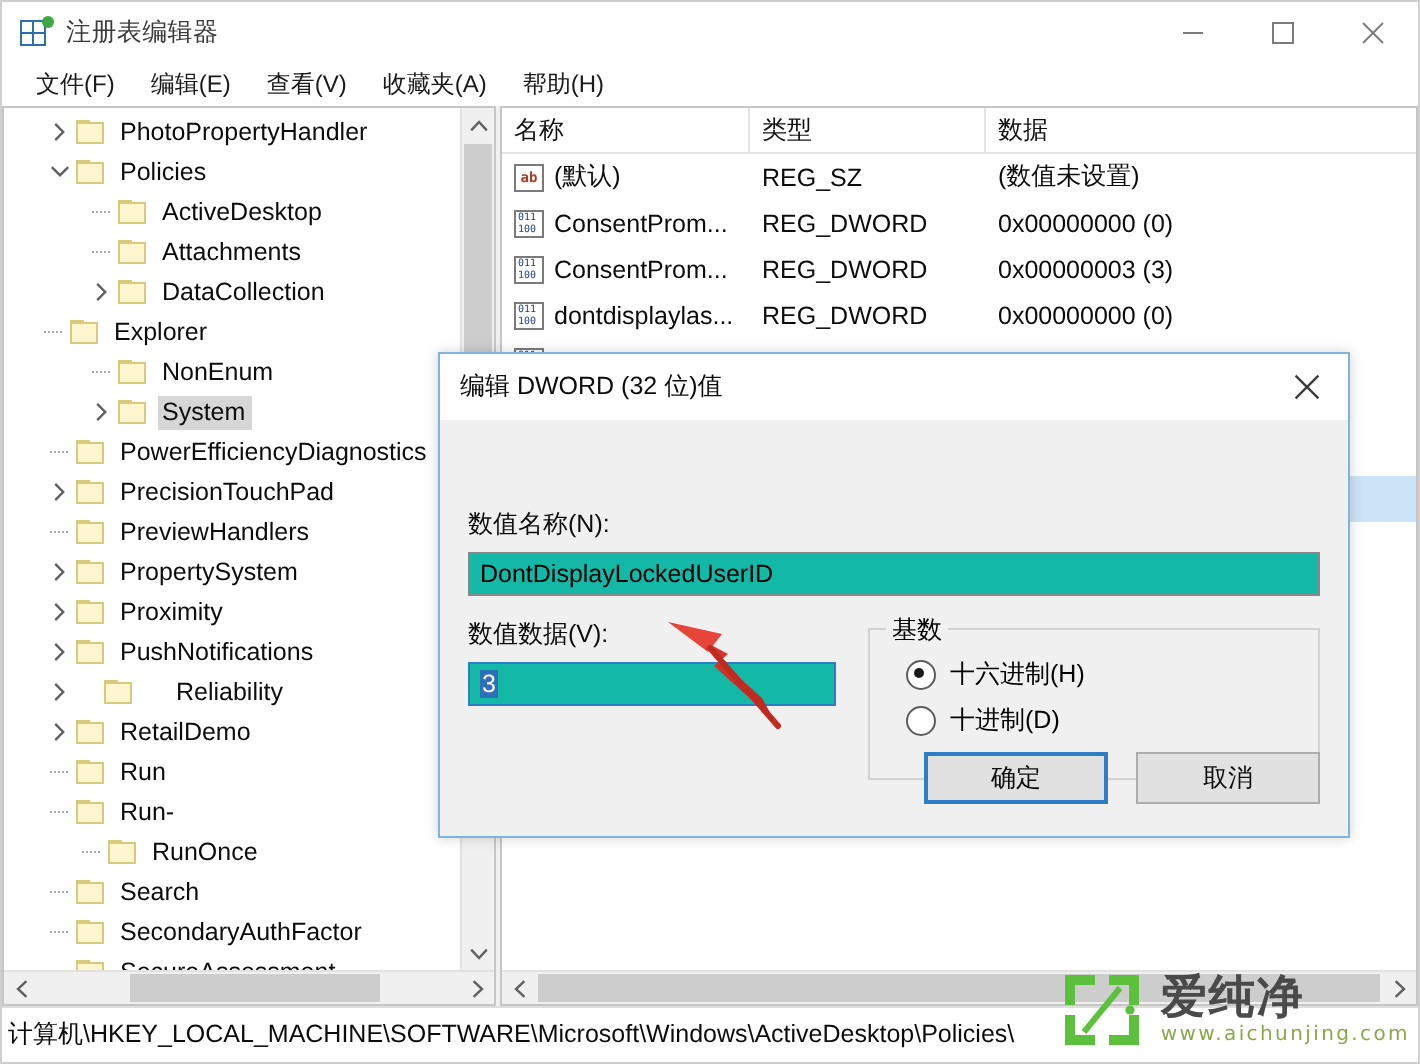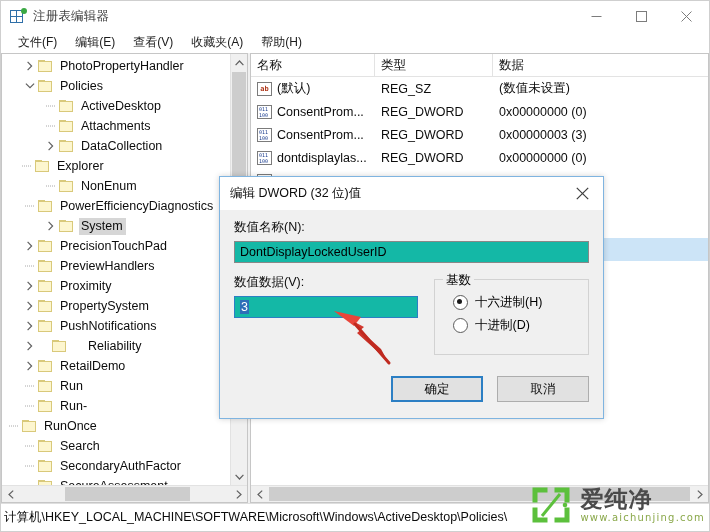--- a/index.html
+++ b/index.html
@@ -290,21 +290,21 @@
     position: absolute;
     border: 2px solid #cf2a24;
     box-sizing: border-box;
     pointer-events: none;
   }
 
   
   .dialog {
     position: absolute;
     left: 218px; top: 175px;
-    width: 385px; height: 243px;
+    width: 456px; height: 243px;
     background: #f0f0f0;
     border: 1px solid #7fb4e0;
     box-shadow: 0 0 6px rgba(0,0,0,.18);
     box-sizing: border-box;
     z-index: 30;
   }
   .dlg-title {
     height: 33px;
     background: #ffffff;
     display: flex;
@@ -317,20 +317,21 @@
     color: #0c0c0c;
   }
   .dlg-close {
     position: absolute; right: 0; top: 0;
     width: 42px; height: 32px;
     display: flex; align-items: center; justify-content: center;
     color: #3d3d3d;
   }
   .dlg-body {
     padding: 9px 14px 0 14px;
+    margin-top: 35px;
   }
   .fld-label {
     font-size: 12.5px;
     color: #0c0c0c;
     margin-bottom: 5px;
   }
   .txtbox {
     height: 22px;
     background: #14b8a6;
     border: 1px solid #888888;
@@ -598,46 +599,46 @@
               <svg width="10" height="2" viewBox="0 0 10 2">
                 <line x1="0" y1="1" x2="9" y2="1" stroke="#a8a8a8" stroke-width="1" stroke-dasharray="1,1"></line>
               </svg>
             </div>
             <div class="folder">
               <div class="tab"></div>
               <div class="body"></div>
             </div>
             <div class="label">NonEnum</div>
           </div>
-          <div class="tree-row" style="padding-left: 20px;">
-            <div class="chev">
-              <svg width="10" height="2" viewBox="0 0 10 2">
-                <line x1="0" y1="1" x2="9" y2="1" stroke="#a8a8a8" stroke-width="1" stroke-dasharray="1,1"></line>
-              </svg>
-            </div>
-            <div class="folder">
-              <div class="tab"></div>
-              <div class="body"></div>
-            </div>
-            <div class="label">PowerEfficiencyDiagnostics</div>
-          </div>
           <div class="tree-row selected" style="padding-left: 41px;">
             <div class="chev">
               <svg width="8" height="10" viewBox="0 0 8 10">
                 <path d="M1.6 0.9 L5.6 5 L1.6 9.1" fill="none" stroke="currentColor" stroke-width="1.2"></path>
               </svg>
             </div>
             <div class="folder">
               <div class="tab"></div>
               <div class="body"></div>
             </div>
             <div class="label">System</div>
           </div>
           <div class="tree-row" style="padding-left: 20px;">
             <div class="chev">
+              <svg width="10" height="2" viewBox="0 0 10 2">
+                <line x1="0" y1="1" x2="9" y2="1" stroke="#a8a8a8" stroke-width="1" stroke-dasharray="1,1"></line>
+              </svg>
+            </div>
+            <div class="folder">
+              <div class="tab"></div>
+              <div class="body"></div>
+            </div>
+            <div class="label">PowerEfficiencyDiagnostics</div>
+          </div>
+          <div class="tree-row" style="padding-left: 20px;">
+            <div class="chev">
               <svg width="8" height="10" viewBox="0 0 8 10">
                 <path d="M1.6 0.9 L5.6 5 L1.6 9.1" fill="none" stroke="currentColor" stroke-width="1.2"></path>
               </svg>
             </div>
             <div class="folder">
               <div class="tab"></div>
               <div class="body"></div>
             </div>
             <div class="label">PrecisionTouchPad</div>
           </div>
@@ -656,33 +657,33 @@
           <div class="tree-row" style="padding-left: 20px;">
             <div class="chev">
               <svg width="8" height="10" viewBox="0 0 8 10">
                 <path d="M1.6 0.9 L5.6 5 L1.6 9.1" fill="none" stroke="currentColor" stroke-width="1.2"></path>
               </svg>
             </div>
             <div class="folder">
               <div class="tab"></div>
               <div class="body"></div>
             </div>
-            <div class="label">Proximity</div>
+            <div class="label">PropertySystem</div>
           </div>
           <div class="tree-row" style="padding-left: 20px;">
             <div class="chev">
               <svg width="8" height="10" viewBox="0 0 8 10">
                 <path d="M1.6 0.9 L5.6 5 L1.6 9.1" fill="none" stroke="currentColor" stroke-width="1.2"></path>
               </svg>
             </div>
             <div class="folder">
               <div class="tab"></div>
               <div class="body"></div>
             </div>
-            <div class="label">PropertySystem</div>
+            <div class="label">Proximity</div>
           </div>
           <div class="tree-row" style="padding-left: 20px;">
             <div class="chev">
               <svg width="8" height="10" viewBox="0 0 8 10">
                 <path d="M1.6 0.9 L5.6 5 L1.6 9.1" fill="none" stroke="currentColor" stroke-width="1.2"></path>
               </svg>
             </div>
             <div class="folder">
               <div class="tab"></div>
               <div class="body"></div>
@@ -730,21 +731,21 @@
               <svg width="10" height="2" viewBox="0 0 10 2">
                 <line x1="0" y1="1" x2="9" y2="1" stroke="#a8a8a8" stroke-width="1" stroke-dasharray="1,1"></line>
               </svg>
             </div>
             <div class="folder">
               <div class="tab"></div>
               <div class="body"></div>
             </div>
             <div class="label">Run-</div>
           </div>
-          <div class="tree-row" style="padding-left: 4px;">
+          <div class="tree-row" style="padding-left: 36px;">
             <div class="chev">
               <svg width="10" height="2" viewBox="0 0 10 2">
                 <line x1="0" y1="1" x2="9" y2="1" stroke="#a8a8a8" stroke-width="1" stroke-dasharray="1,1"></line>
               </svg>
             </div>
             <div class="folder">
               <div class="tab"></div>
               <div class="body"></div>
             </div>
             <div class="label">RunOnce</div>

